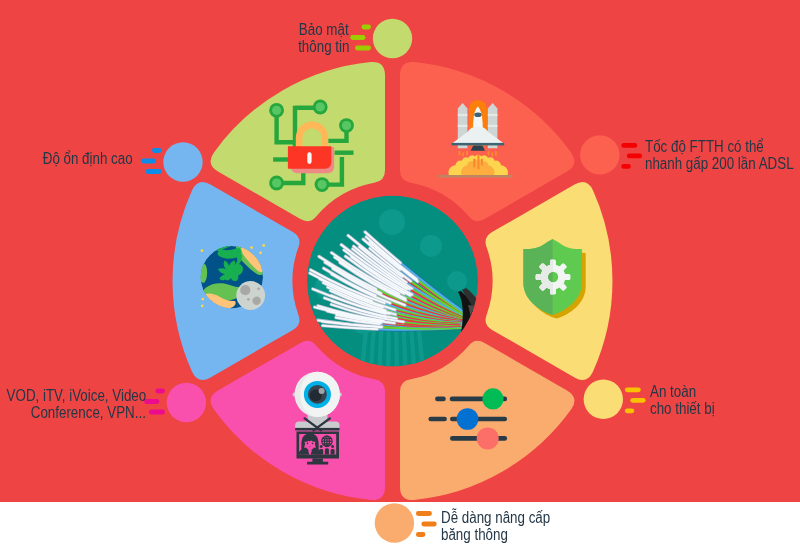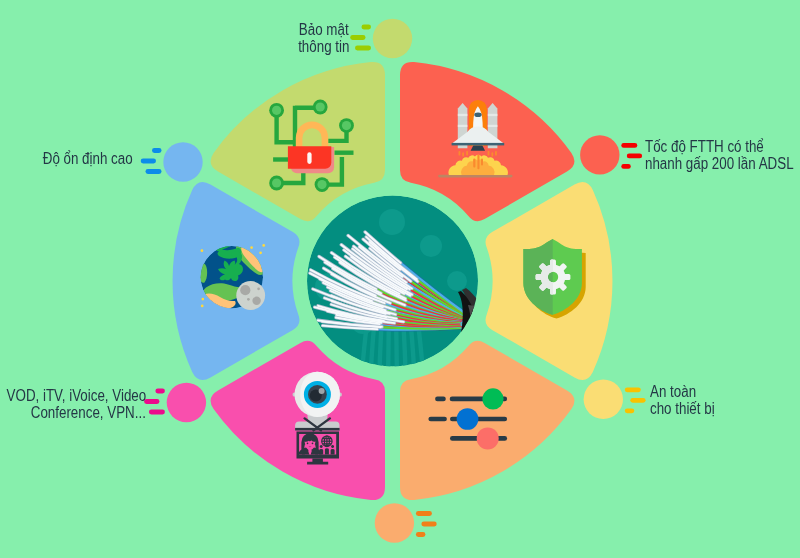--- a/index.html
+++ b/index.html
@@ -1,18 +1,18 @@
 <!DOCTYPE html>
 <html><head>
 <meta charset="utf-8">
 <title>FTTH Infographic</title>
 <style>
   html,body{margin:0;padding:0;background:#fff;}
   body{width:800px;height:558px;overflow:hidden;font-family:"Liberation Sans",sans-serif;}
-  #stage{position:relative;width:800px;height:558px;background:#86efac;}
+  #stage{position:relative;width:800px;height:502px;background:#ef4444;}
   svg.wheel{position:absolute;left:0;top:0;width:800px;height:558px;display:block;}
   .lbl{position:absolute;color:#243746;font-size:16px;line-height:16.5px;white-space:pre;}
   .lbl span{display:inline-block;transform:scaleX(0.835);}
   .lbl.r{text-align:left;}
   .lbl.r span{transform-origin:left center;}
   .lbl.l{text-align:right;}
   .lbl.l span{white-space:pre;}
   .lbl.l span{transform-origin:right center;}
 </style>
 </head>
@@ -399,15 +399,16 @@
     <path fill="#121212" d="M461,291 C474,303 479,321 476,339 C473,357 462,371 447,378 C441,381 436,380 433,377 C447,369 456,355 460,338 C464,319 464,302 458,292 Z"></path>
     <path fill="#4A4A4A" d="M476,306 C484,320 485,336 480,351 C476,363 468,373 458,379 C463,367 468,353 470,339 C472,326 471,315 468,305 Z"></path>
   </g>
 </g>
 
   </svg>
 
   <div class="lbl l" style="right:451px;top:22px;width:260px;"><span>Bảo mật</span><br><span>thông tin</span></div>
   <div class="lbl r" style="left:645px;top:139px;width:220px;"><span>Tốc độ FTTH có thể</span><br><span>nhanh gấp 200 lần ADSL</span></div>
   <div class="lbl r" style="left:650px;top:384px;width:160px;"><span>An toàn</span><br><span>cho thiết bị</span></div>
+  <div class="lbl r" style="left:441px;top:510px;width:220px;"><span>Dễ dàng nâng cấp</span><br><span>băng thông</span></div>
   <div class="lbl l" style="right:654px;top:388px;width:260px;"><span>VOD, iTV, iVoice, Video</span><br><span>Conference, VPN...</span></div>
   <div class="lbl l" style="right:667px;top:151px;width:260px;"><span>Độ ổn định cao</span></div>
 </div>
 
 </body></html>

